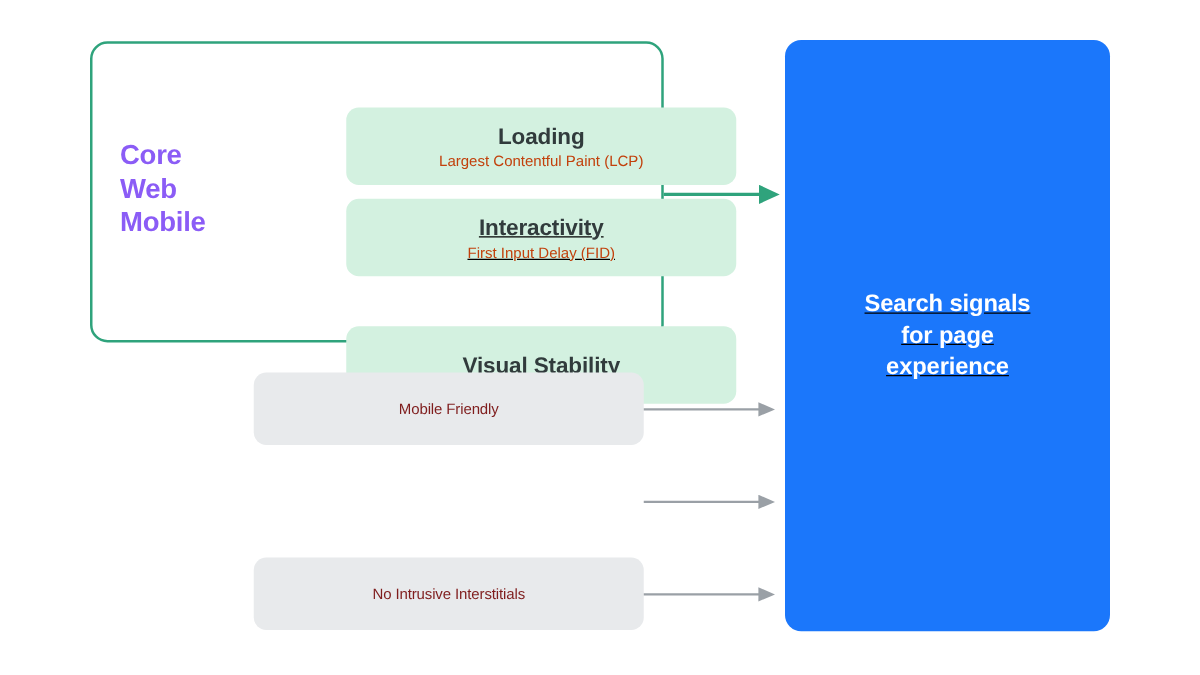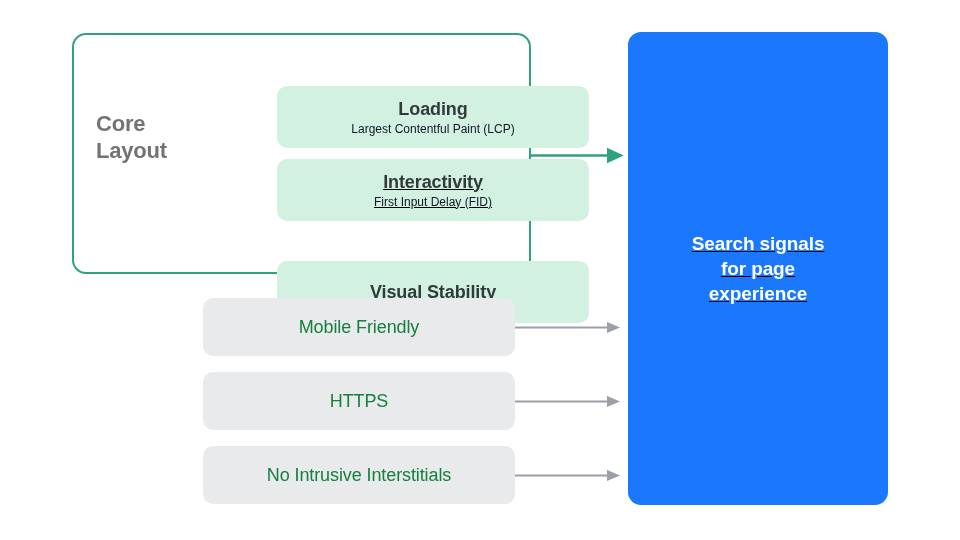--- a/index.html
+++ b/index.html
@@ -34,21 +34,21 @@
     border: 2px solid #2FA37C;
     border-radius: 14px;
     background: #ffffff;
   }
 
   .cwv-label {
     position: absolute;
     left: 96px;
     top: 110px;
     width: 105px;
-    color: #737373;
+    color: #8b5cf6;
     font-size: 22px;
     font-weight: bold;
     line-height: 27px;
     letter-spacing: -0.2px;
   }
   .cwv-label .ln { display: block; }
 
   
   .pill {
     position: absolute;
@@ -70,21 +70,21 @@
   .pill-title {
     font-size: 18px;
     font-weight: bold;
     color: #313B3C;
     line-height: 22px;
     letter-spacing: -0.1px;
   }
   .pill-sub {
     font-size: 12px;
     font-weight: normal;
-    color: #0f172a;
+    color: #c2410c;
     line-height: 16px;
     margin-top: 1px;
   }
 
   
   .gray-box {
     position: absolute;
     left: 203px;
     width: 312px;
     height: 58px;
@@ -93,23 +93,23 @@
     display: flex;
     align-items: center;
     justify-content: center;
     box-sizing: border-box;
   }
   .gray-1 { top: 298px; }
   .gray-2 { top: 372px; }
   .gray-3 { top: 446px; }
 
   .gray-label {
-    font-size: 18px;
+    font-size: 12px;
     font-weight: normal;
-    color: #15803d;
+    color: #7f1d1d;
     line-height: 22px;
     letter-spacing: -0.1px;
   }
 
   
   .blue-panel {
     position: absolute;
     left: 628px;
     top: 32px;
     width: 260px;
@@ -158,30 +158,28 @@
     </div>
 
     <div class="pill pill-3">
       <div class="pill-title">Visual Stability</div>
     </div>
 
   </div>
 
   <div class="cwv-label">
     <span class="ln">Core</span>
-    <span class="ln">Layout</span>
+    <span class="ln">Web</span>
+    <span class="ln">Mobile</span>
   </div>
 
   <div class="gray-box gray-1">
     <span class="gray-label">Mobile Friendly</span>
   </div>
 
-  <div class="gray-box gray-2">
-    <span class="gray-label">HTTPS</span>
-  </div>
 
   <div class="gray-box gray-3">
     <span class="gray-label">No Intrusive Interstitials</span>
   </div>
 
   <svg class="arrows" viewBox="0 0 960 540" width="960" height="540" xmlns="http://www.w3.org/2000/svg">
     <defs>
       <marker id="head-green" markerWidth="7" markerHeight="7" refX="1.2" refY="3" orient="auto" markerUnits="strokeWidth">
         <path d="M0,0 L0,6 L6.5,3 z" fill="#2FA37C"></path>
       </marker>

